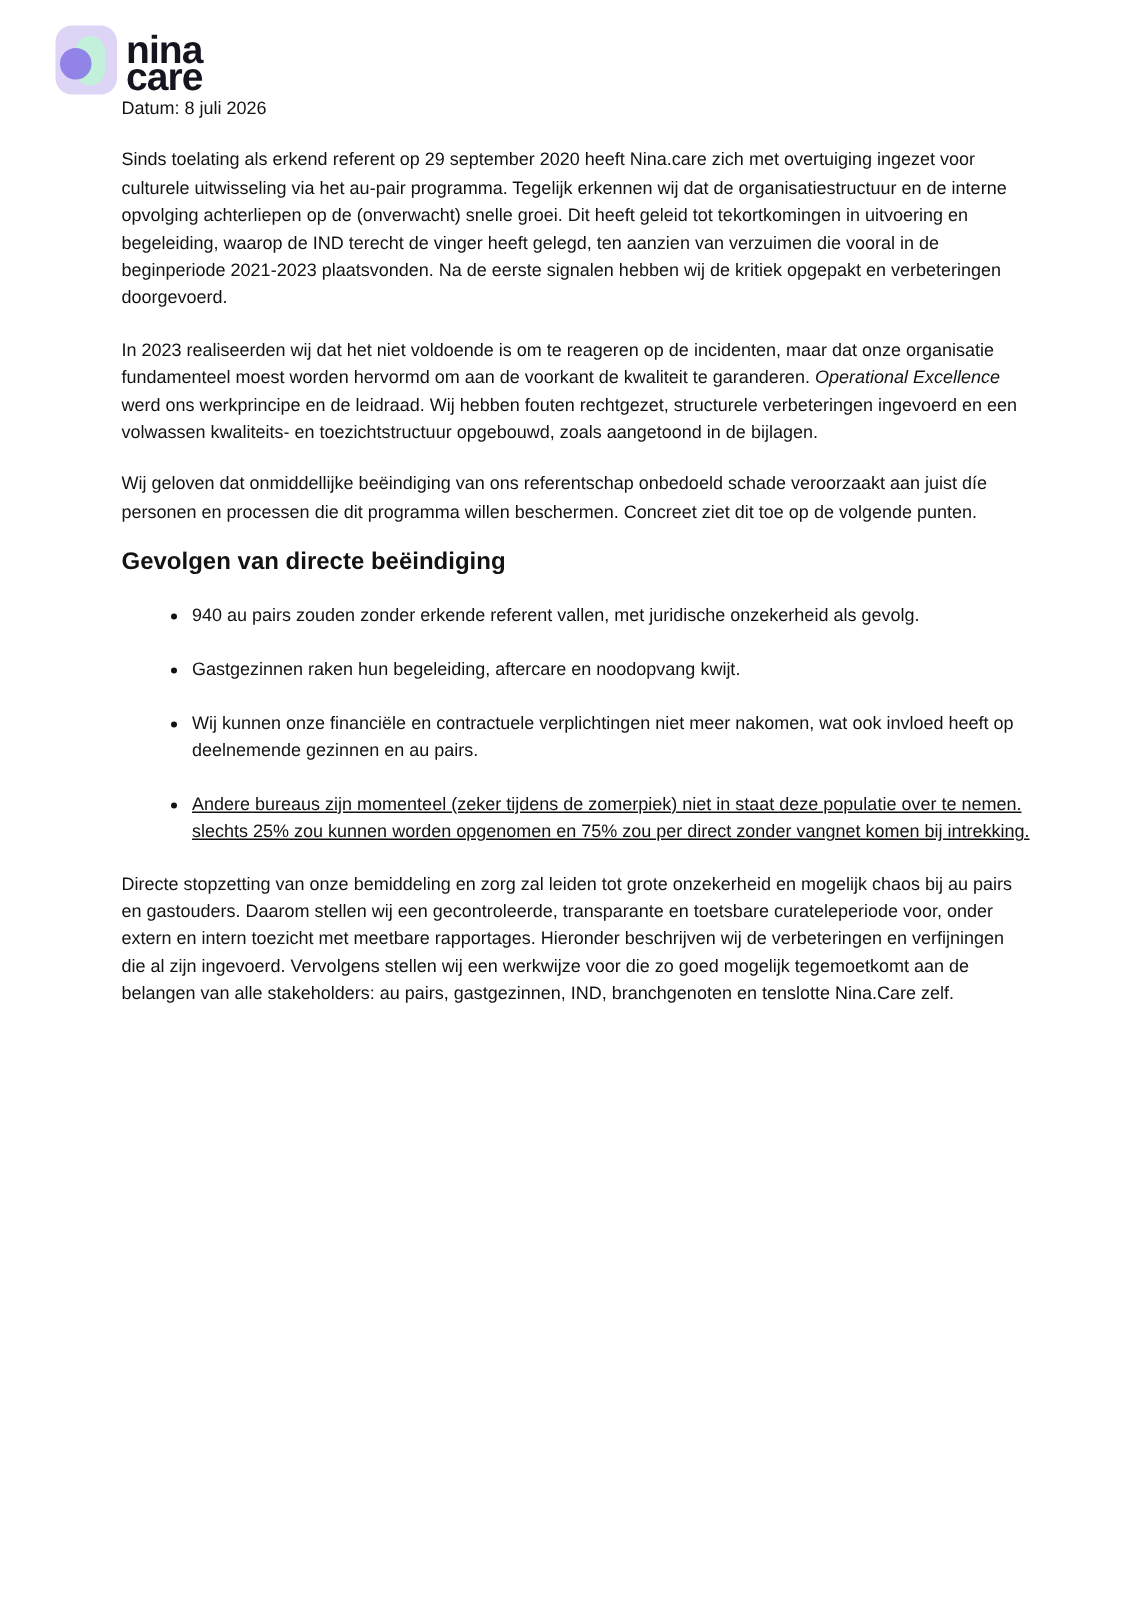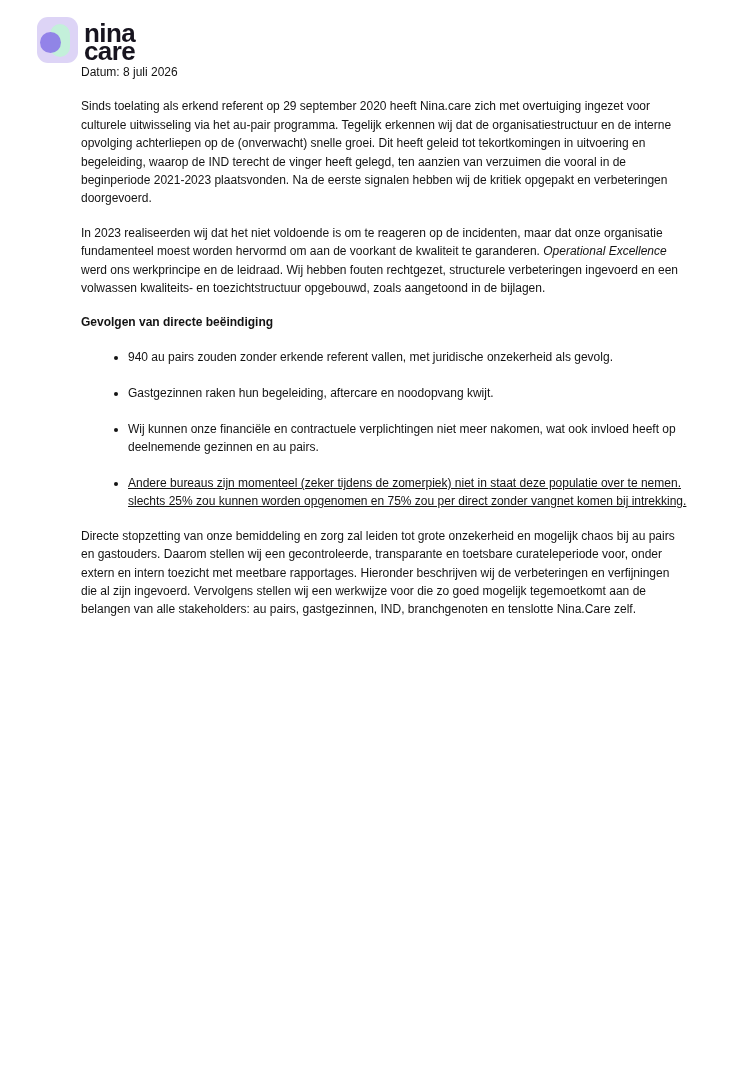--- a/index.html
+++ b/index.html
@@ -82,21 +82,21 @@
     letter-spacing: 0;
   }
   p {
     margin: 0 0 16px 0;
   }
   p.date-line {
     margin-bottom: 16px;
   }
   h2.section-heading {
     margin: 0 0 16px 0;
-    font-size: 12px;
+    font-size: 16px;
     line-height: 18.4px;
     font-weight: 700;
   }
   ul.consequences {
     margin: 0 0 16px 0;
     padding-left: 47px;
     list-style: disc outside;
   }
   ul.consequences li {
     margin-bottom: 17.5px;
@@ -129,20 +129,21 @@
 
   <main class="content">
 
 
     <p class="date-line">Datum: 8 juli 2026</p>
 
     <p>Sinds toelating als erkend referent op 29 september 2020 heeft Nina.care zich met overtuiging ingezet voor culturele uitwisseling via het au-pair programma. Tegelijk erkennen wij dat de organisatiestructuur en de interne opvolging achterliepen op de (onverwacht) snelle groei. Dit heeft geleid tot tekortkomingen in uitvoering en begeleiding, waarop de IND terecht de vinger heeft gelegd, ten aanzien van verzuimen die vooral in de beginperiode 2021-2023 plaatsvonden. Na de eerste signalen hebben wij de kritiek opgepakt en verbeteringen doorgevoerd.</p>
 
     <p><span>In 2023 realiseerden wij dat het niet voldoende is om te reageren op de incidenten, maar dat onze organisatie fundamenteel moest worden hervormd om aan de voorkant de kwaliteit te garanderen. </span><em>Operational Excellence</em><span> werd ons werkprincipe en de leidraad. Wij hebben fouten rechtgezet, structurele verbeteringen ingevoerd en een volwassen kwaliteits- en toezichtstructuur opgebouwd, zoals aangetoond in de bijlagen.</span></p>
 
+    <p>Wij geloven dat onmiddellijke beëindiging van ons referentschap onbedoeld schade veroorzaakt aan juist díe personen en processen die dit programma willen beschermen. Concreet ziet dit toe op de volgende punten.</p>
 
     <h2 class="section-heading">Gevolgen van directe beëindiging</h2>
 
 
     <ul class="consequences">
       <li>940 au pairs zouden zonder erkende referent vallen, met juridische onzekerheid als gevolg.</li>
       <li>Gastgezinnen raken hun begeleiding, aftercare en noodopvang kwijt.</li>
       <li>Wij kunnen onze financiële en contractuele verplichtingen niet meer nakomen, wat ook invloed heeft op deelnemende gezinnen en au pairs.</li>
       <li>Andere bureaus zijn momenteel (zeker tijdens de zomerpiek) niet in staat deze populatie over te nemen. slechts 25% zou kunnen worden opgenomen en 75% zou per direct zonder vangnet komen bij intrekking.</li>
     </ul>

